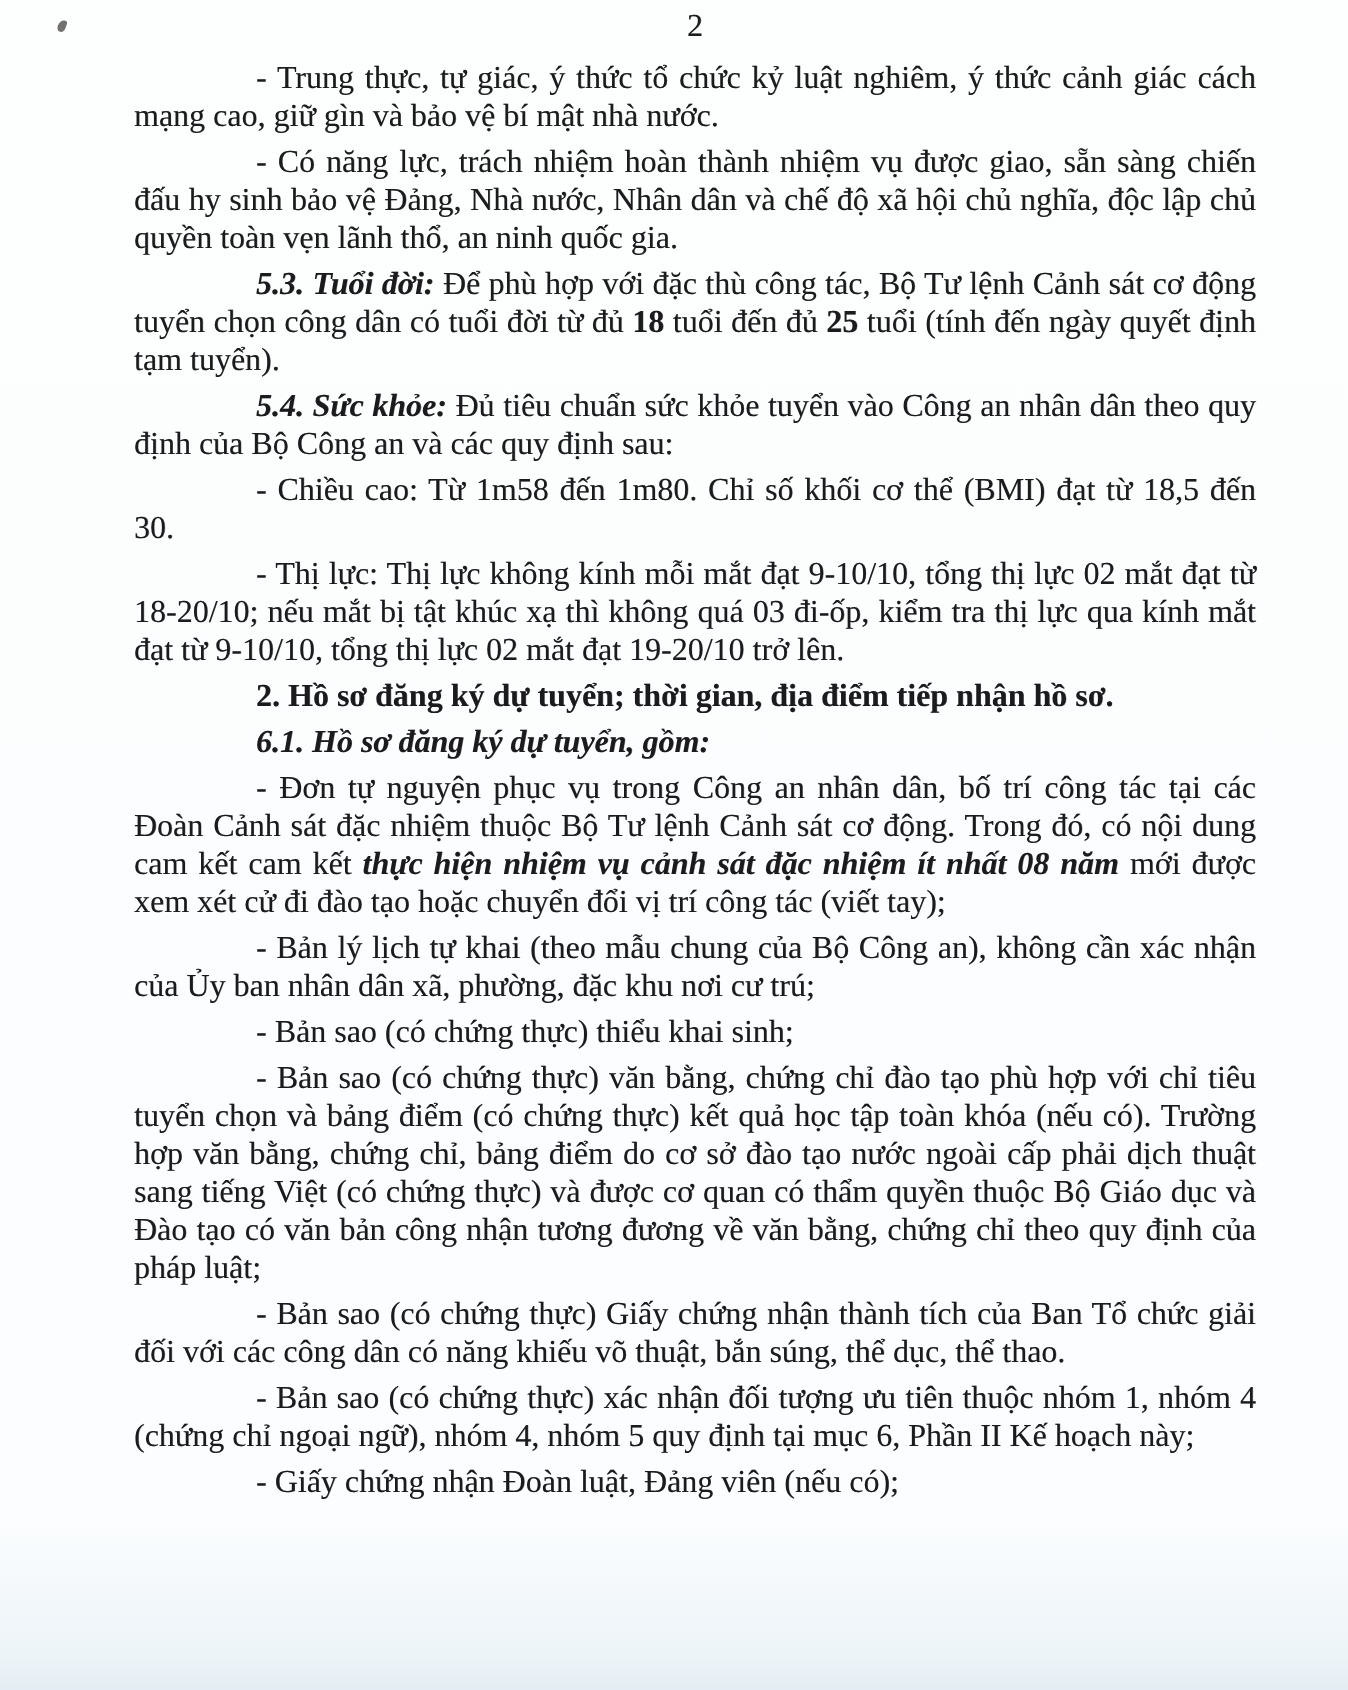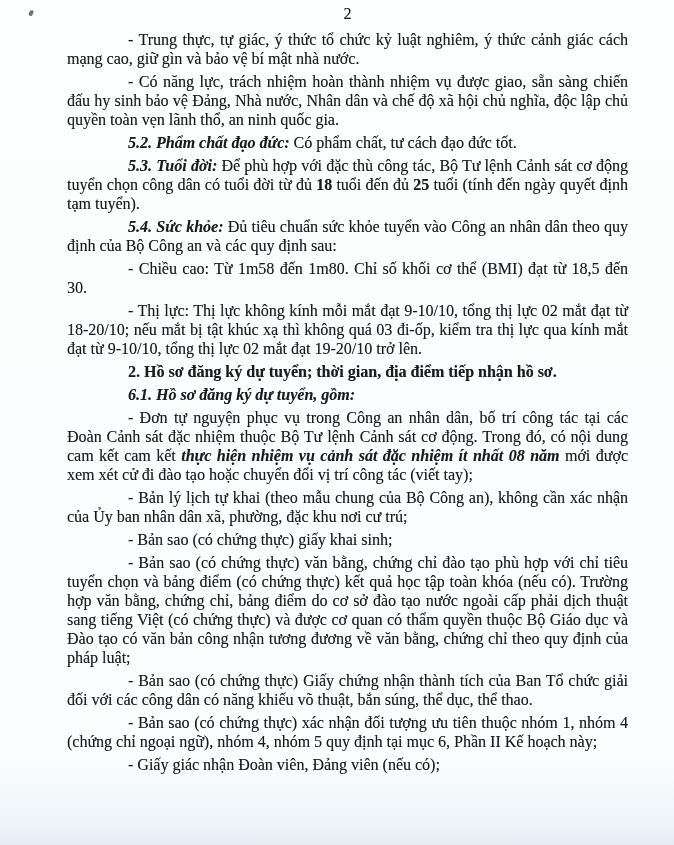--- a/index.html
+++ b/index.html
@@ -60,29 +60,28 @@
 </head>
 <body>
 
 <div class="page">
   <div class="speck"></div>
   <div class="content">
     <div class="page-number">2</div>
     <div id="document-body">
         <p class="doc-par"><span class="s-r">- Trung thực, tự giác, ý thức tổ chức kỷ luật nghiêm, ý thức cảnh giác cách mạng cao, giữ gìn và bảo vệ bí mật nhà nước.</span></p>
         <p class="doc-par"><span class="s-r">- Có năng lực, trách nhiệm hoàn thành nhiệm vụ được giao, sẵn sàng chiến đấu hy sinh bảo vệ Đảng, Nhà nước, Nhân dân và chế độ xã hội chủ nghĩa, độc lập chủ quyền toàn vẹn lãnh thổ, an ninh quốc gia.</span></p>
-        <p class="doc-par"><span class="s-bi">5.2. Phẩm chất đạo đức:</span><span class="s-r"> Có phẩm chất, tư cách đạo đức tốt.</span></p>
         <p class="doc-par"><span class="s-bi">5.3. Tuổi đời:</span><span class="s-r"> Để phù hợp với đặc thù công tác, Bộ Tư lệnh Cảnh sát cơ động tuyển chọn công dân có tuổi đời từ đủ </span><span class="s-b">18</span><span class="s-r"> tuổi đến đủ </span><span class="s-b">25</span><span class="s-r"> tuổi (tính đến ngày quyết định tạm tuyển).</span></p>
         <p class="doc-par"><span class="s-bi">5.4. Sức khỏe:</span><span class="s-r"> Đủ tiêu chuẩn sức khỏe tuyển vào Công an nhân dân theo quy định của Bộ Công an và các quy định sau:</span></p>
         <p class="doc-par"><span class="s-r">- Chiều cao: Từ 1m58 đến 1m80. Chỉ số khối cơ thể (BMI) đạt từ 18,5 đến 30.</span></p>
         <p class="doc-par"><span class="s-r">- Thị lực: Thị lực không kính mỗi mắt đạt 9-10/10, tổng thị lực 02 mắt đạt từ 18-20/10; nếu mắt bị tật khúc xạ thì không quá 03 đi-ốp, kiểm tra thị lực qua kính mắt đạt từ 9-10/10, tổng thị lực 02 mắt đạt 19-20/10 trở lên.</span></p>
         <p class="doc-par"><span class="s-b">2. Hồ sơ đăng ký dự tuyển; thời gian, địa điểm tiếp nhận hồ sơ.</span></p>
         <p class="doc-par"><span class="s-bi">6.1. Hồ sơ đăng ký dự tuyển, gồm:</span></p>
         <p class="doc-par"><span class="s-r">- Đơn tự nguyện phục vụ trong Công an nhân dân, bố trí công tác tại các Đoàn Cảnh sát đặc nhiệm thuộc Bộ Tư lệnh Cảnh sát cơ động. Trong đó, có nội dung cam kết cam kết </span><span class="s-bi">thực hiện nhiệm vụ cảnh sát đặc nhiệm ít nhất 08 năm</span><span class="s-r"> mới được xem xét cử đi đào tạo hoặc chuyển đổi vị trí công tác (viết tay);</span></p>
         <p class="doc-par"><span class="s-r">- Bản lý lịch tự khai (theo mẫu chung của Bộ Công an), không cần xác nhận của Ủy ban nhân dân xã, phường, đặc khu nơi cư trú;</span></p>
-        <p class="doc-par"><span class="s-r">- Bản sao (có chứng thực) giấy khai sinh;</span></p>
+        <p class="doc-par"><span class="s-r">- Bản sao (có chứng thực) thiểu khai sinh;</span></p>
         <p class="doc-par"><span class="s-r">- Bản sao (có chứng thực) văn bằng, chứng chỉ đào tạo phù hợp với chỉ tiêu tuyển chọn và bảng điểm (có chứng thực) kết quả học tập toàn khóa (nếu có). Trường hợp văn bằng, chứng chỉ, bảng điểm do cơ sở đào tạo nước ngoài cấp phải dịch thuật sang tiếng Việt (có chứng thực) và được cơ quan có thẩm quyền thuộc Bộ Giáo dục và Đào tạo có văn bản công nhận tương đương về văn bằng, chứng chỉ theo quy định của pháp luật;</span></p>
         <p class="doc-par"><span class="s-r">- Bản sao (có chứng thực) Giấy chứng nhận thành tích của Ban Tổ chức giải đối với các công dân có năng khiếu võ thuật, bắn súng, thể dục, thể thao.</span></p>
         <p class="doc-par"><span class="s-r">- Bản sao (có chứng thực) xác nhận đối tượng ưu tiên thuộc nhóm 1, nhóm 4 (chứng chỉ ngoại ngữ), nhóm 4, nhóm 5 quy định tại mục 6, Phần II Kế hoạch này;</span></p>
-        <p class="doc-par"><span class="s-r">- Giấy giác nhận Đoàn viên, Đảng viên (nếu có);</span></p>
+        <p class="doc-par"><span class="s-r">- Giấy chứng nhận Đoàn luật, Đảng viên (nếu có);</span></p>
       </div>
   </div>
 </div>
 
 </body></html>

